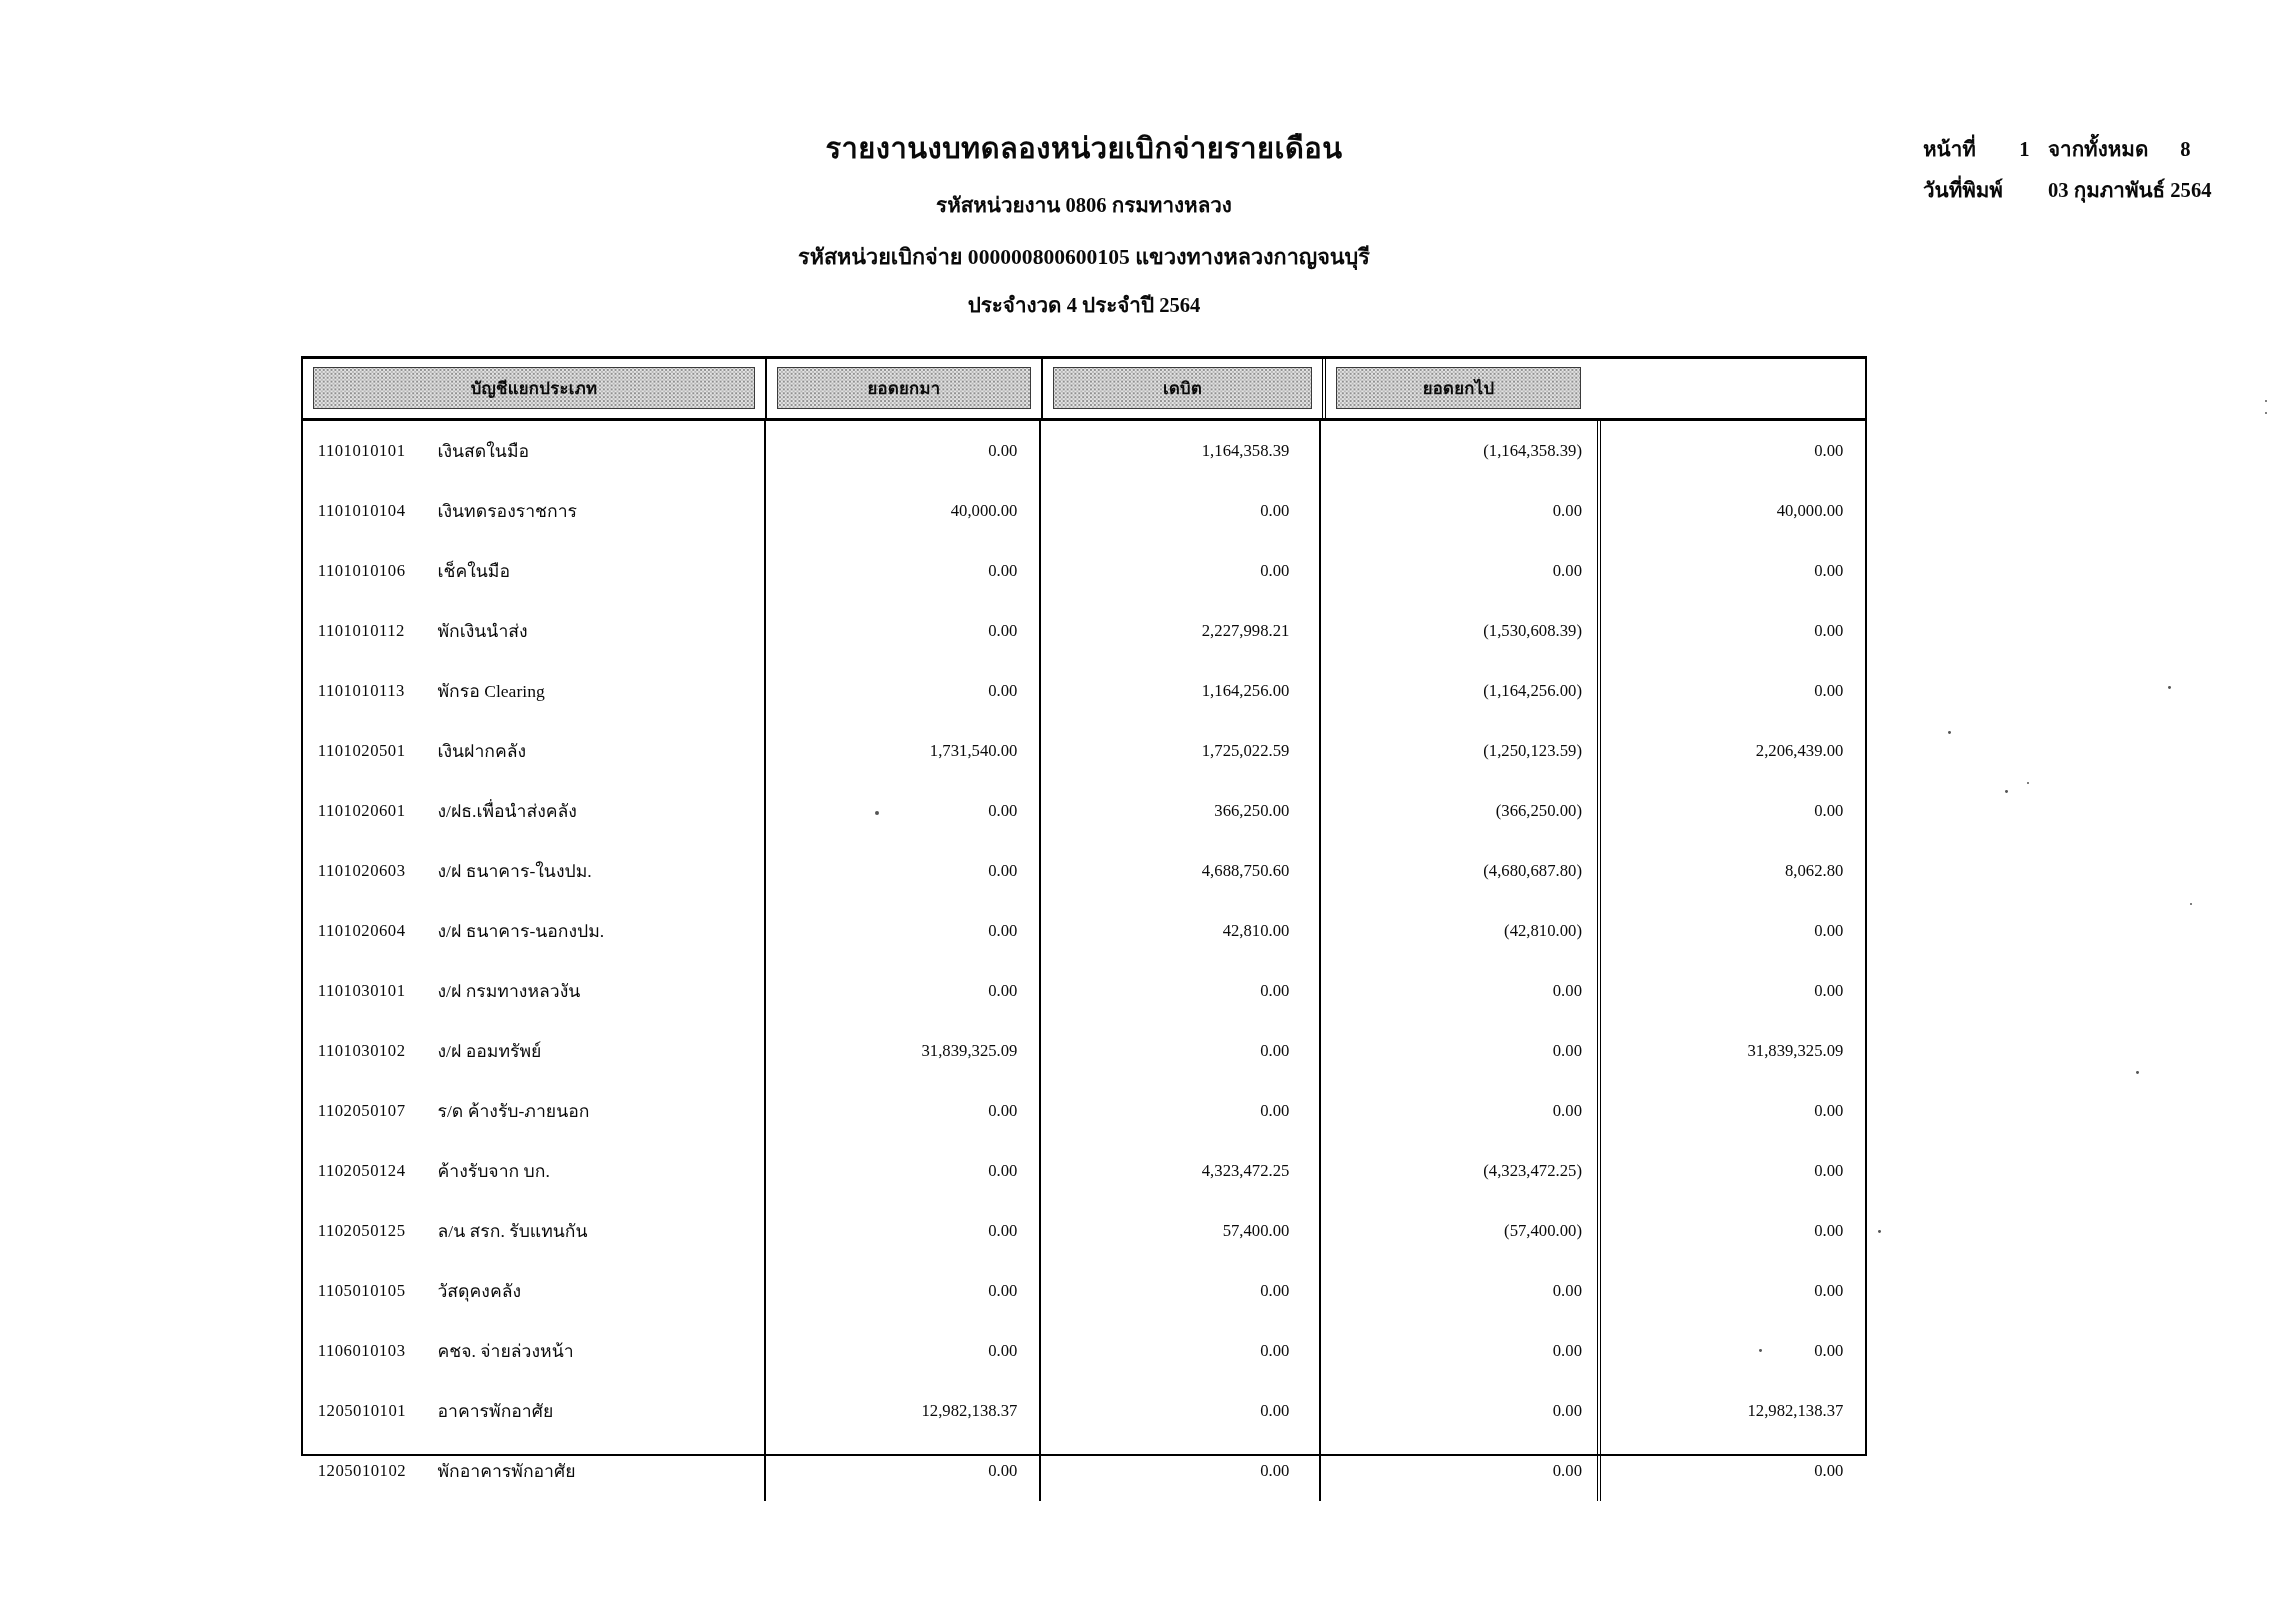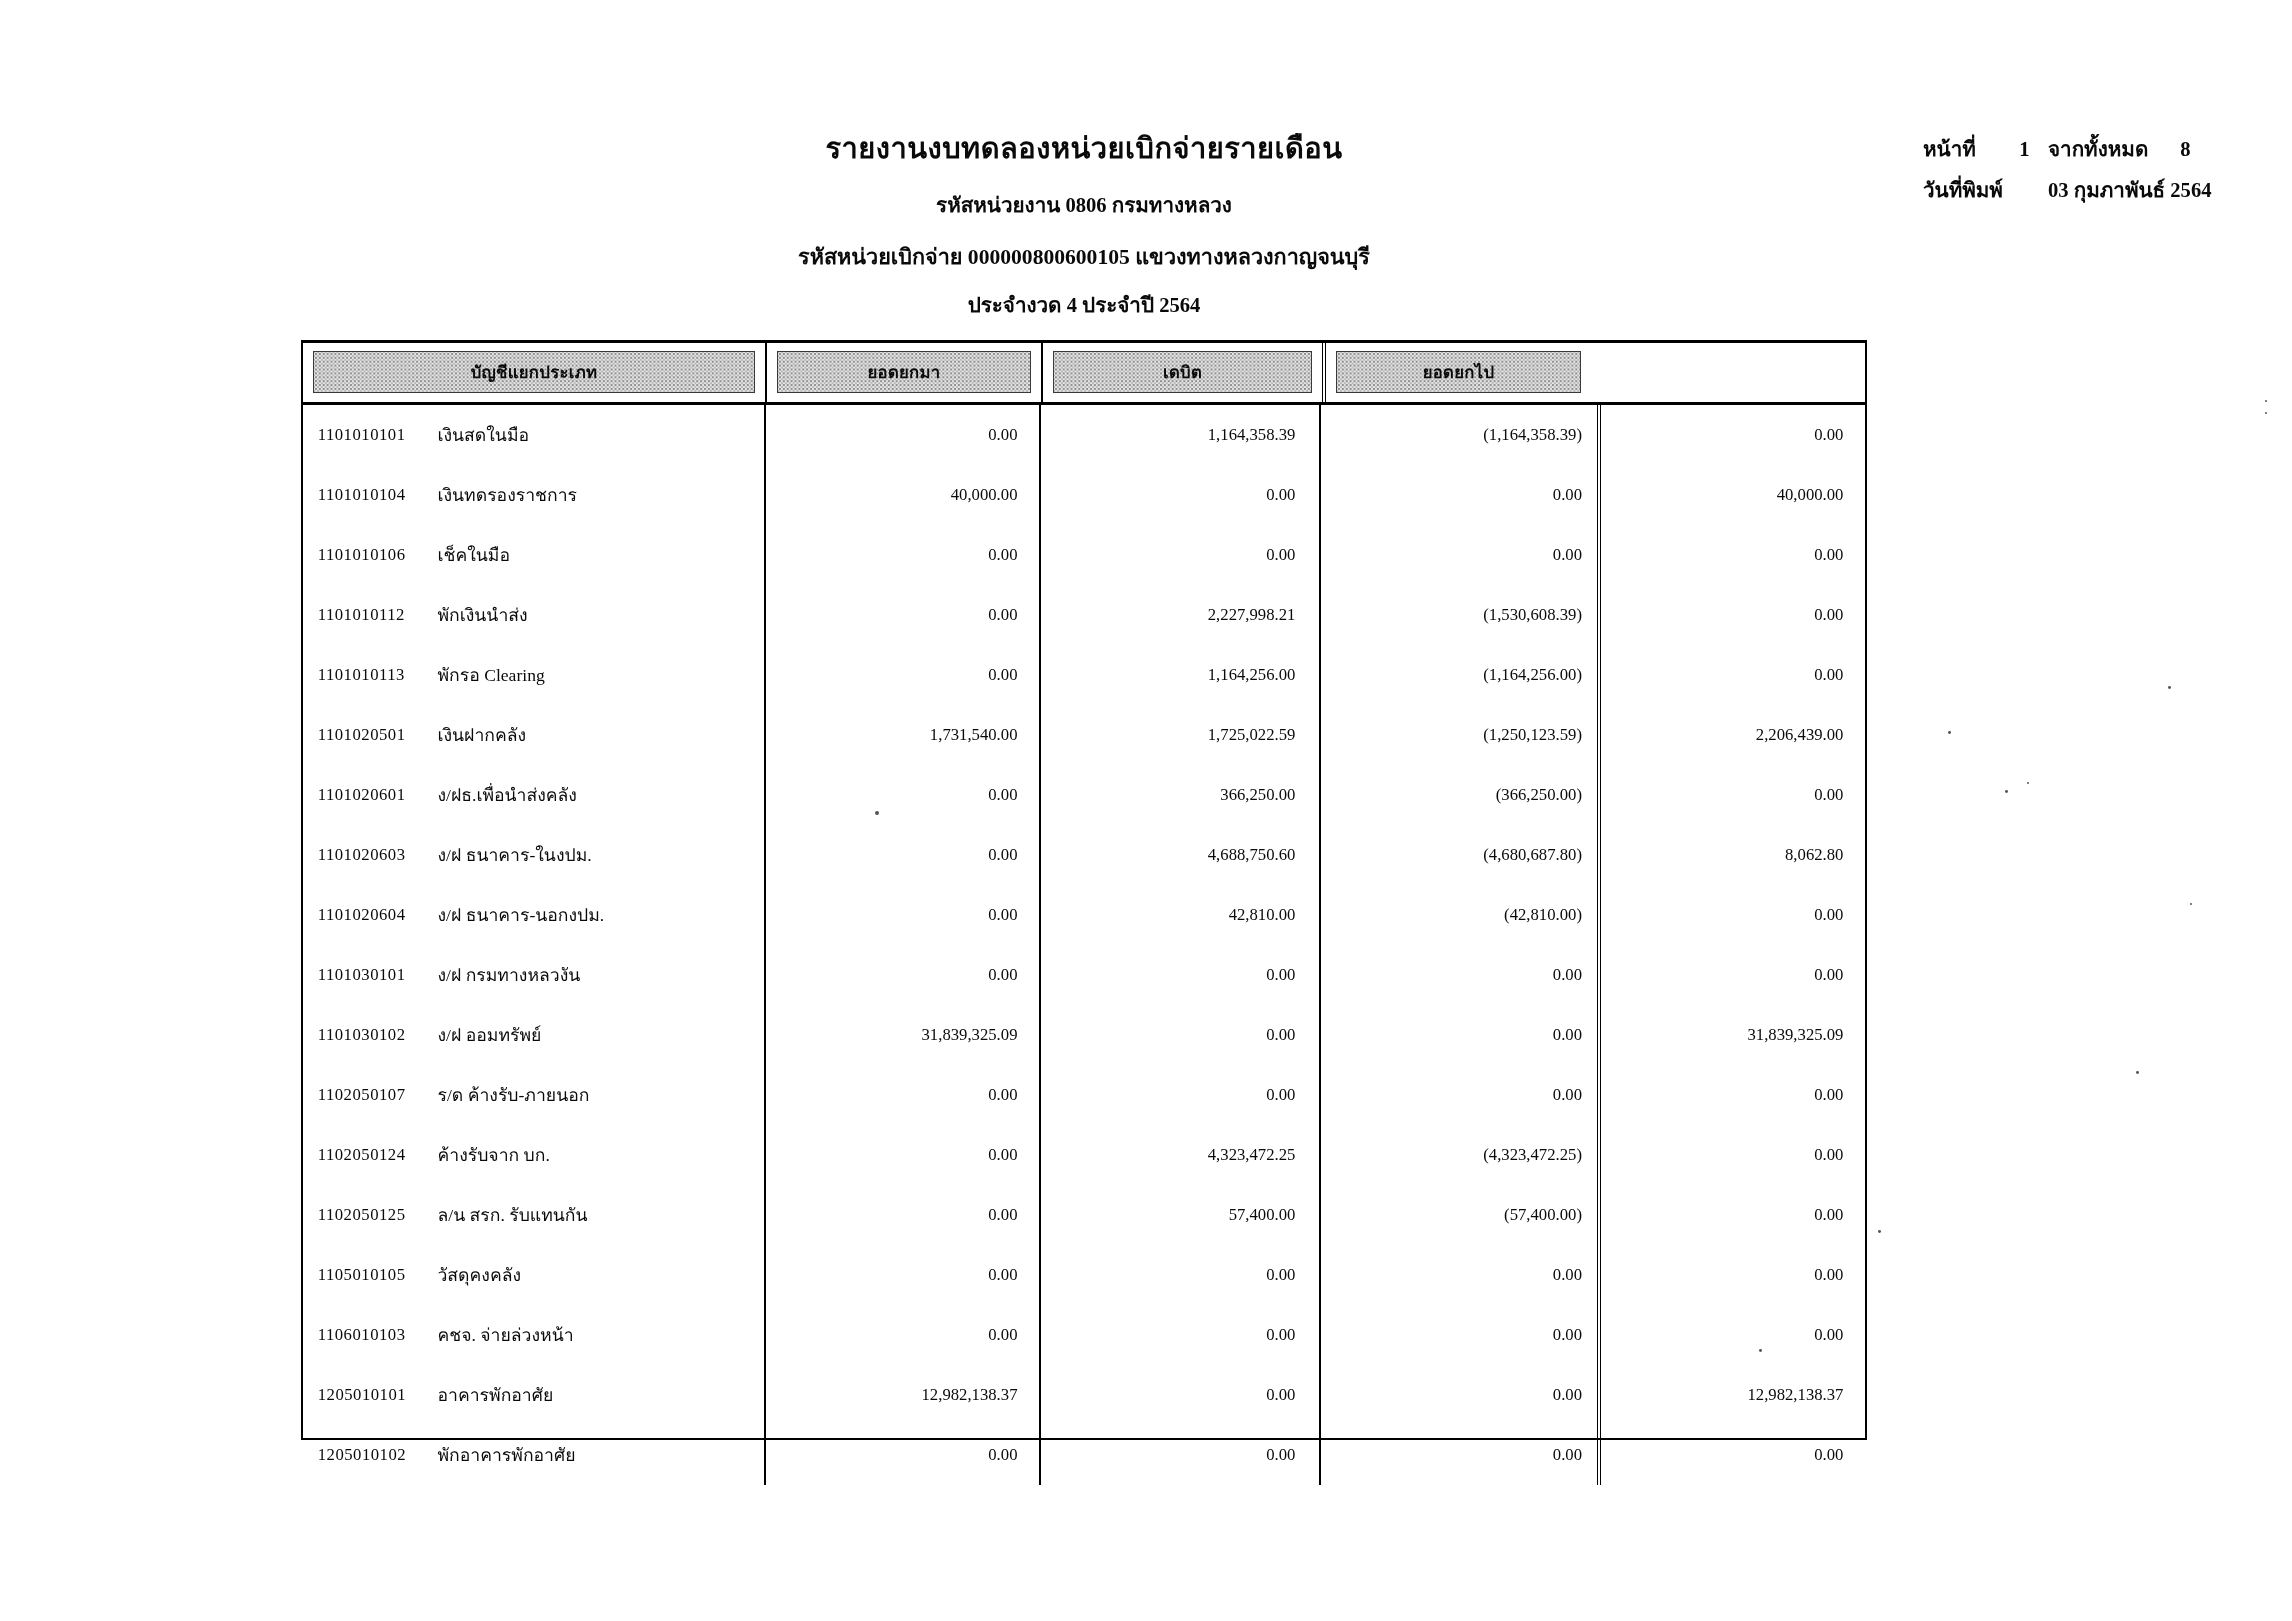--- a/index.html
+++ b/index.html
@@ -23,21 +23,21 @@
   .page-info { position:absolute; left:1923px; top:129px; font-size:20.6px; font-weight:bold; }
   .pi-row { display:flex; align-items:flex-start; line-height:41px; }
   .pi-lbl1 { width:78px; }
   .pi-num1 { width:47px; text-align:center; }
   .pi-lbl2 { width:116px; }
   .pi-num2 { width:43px; text-align:center; }
   .pi-datelbl { width:125px; }
 
   
   .gl-table {
-    position:absolute; left:301px; top:340px;
+    position:absolute; left:301px; top:356px;
     width:1566px; height:1100px;
     border-top:3.9px solid #000;
     border-bottom:2.9px solid #000;
     border-left:2px solid #000;
     border-right:2.9px solid #000;
     box-sizing:border-box;
   }
   .thead {
     position:relative; display:flex; height:62px;
     border-bottom:3.9px solid #000; box-sizing:border-box;
@@ -60,21 +60,21 @@
   .trow { display:flex; height:60px; align-items:center; }
   .cell { box-sizing:border-box; height:100%; display:flex; align-items:center; }
   .w1 { width:462px; } .w2 { width:276px; } .w3 { width:281px; } .w4 { width:278px; } .w5 { width:269px; }
   .cell + .cell { border-left:2px solid #000; }
   .cell.c5 { border-left:4.9px double #000; }
   .c-acct { font-size:17.6px; }
   .code { display:inline-block; width:110px; margin-left:14.7px; font-size:16.7px; letter-spacing:0.5px; }
   .name { margin-left:9.8px; }
   .c-num { justify-content:flex-end; font-size:16.7px; }
   .w2.c-num { padding-right:21.6px; }
-  .w3.c-num { padding-right:24px; }
+  .w3.c-num { padding-right:30px; }
   .w4.c-num { padding-right:14.7px; }
   .w5.c-num { padding-right:21.6px; }
 
   
   .speck { position:absolute; background:#555; border-radius:50%; }
 </style>
 </head>
 <body>
 
 <div class="page">

